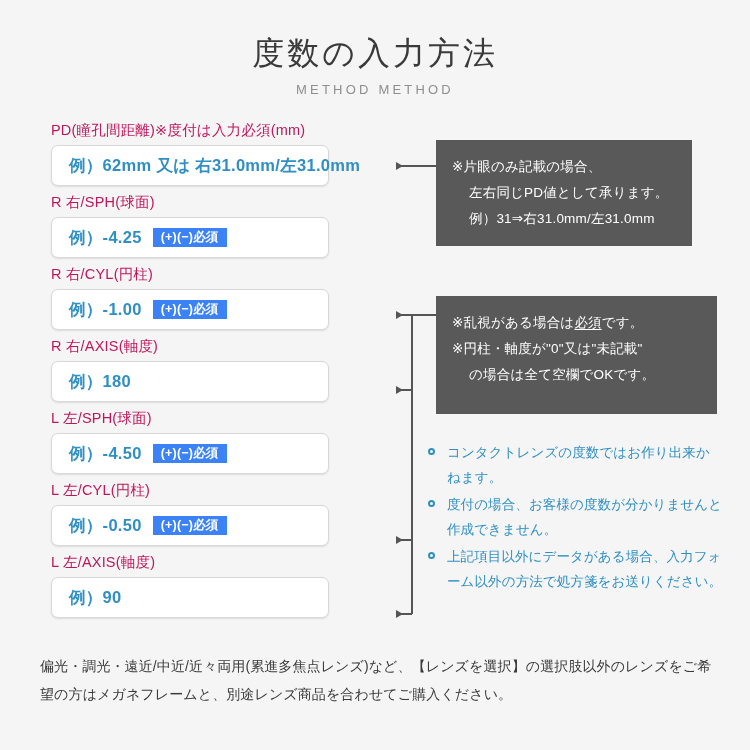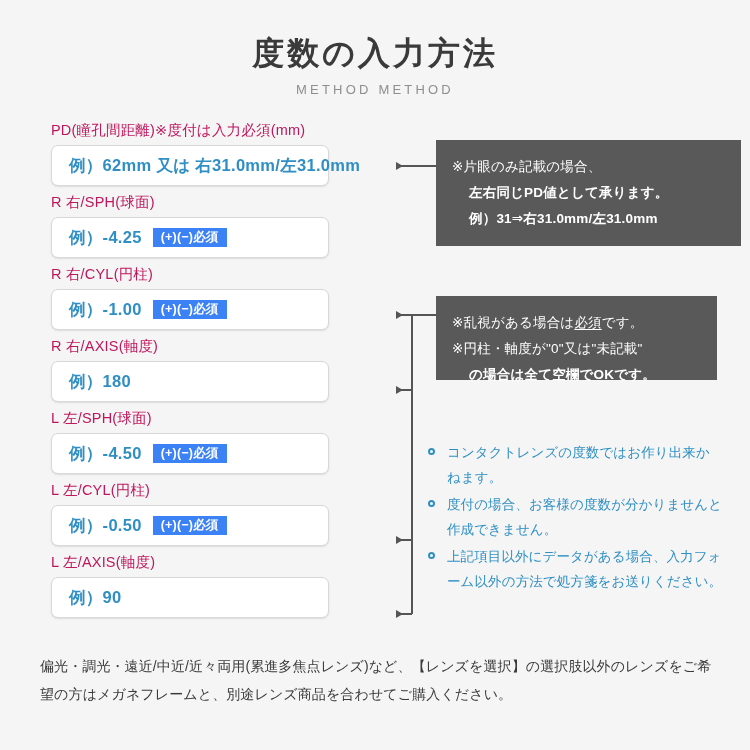--- a/index.html
+++ b/index.html
@@ -8,21 +8,21 @@
     background:#f5f5f5;
     font-family:"Liberation Sans","DejaVu Sans",sans-serif;
     -webkit-font-smoothing:antialiased;
     overflow:hidden;
   }
   #page{position:relative;width:750px;height:750px;background:#f5f5f5;}
 
   
   .hdr{position:absolute;left:0;top:34px;width:750px;text-align:center;}
   .hdr-title{
-    font-size:32px;color:#3a3a3a;letter-spacing:3px;font-weight:700;
+    font-size:32px;color:#3a3a3a;letter-spacing:3px;font-weight:400;
     line-height:1.2;
   }
   .hdr-sub{
     margin-top:10px;font-size:13px;color:#8e8e8e;letter-spacing:3.2px;
   }
 
   
   .fields{position:absolute;left:51px;top:120px;width:337px;}
   .fgroup{margin-bottom:6px;}
   .flabel{
@@ -49,21 +49,21 @@
   }
 
   
   .callout{
     position:absolute;box-sizing:border-box;
     background:#595959;color:#ffffff;
     font-size:13.5px;line-height:26px;letter-spacing:.2px;
     padding:14px 14px 14px 16px;
   }
   .callout .ln{white-space:nowrap;display:block;}
-  .callout .ind{padding-left:17px;font-weight:bold;}
+  .callout .ind{padding-left:17px;}
   .u{text-decoration:underline;text-underline-offset:2px;}
 
   
   .notes{position:absolute;left:428px;top:440px;width:295px;}
   .note{
     position:relative;color:#2f8fc4;font-size:13.5px;line-height:25px;
     padding-left:19px;margin-bottom:2px;letter-spacing:.1px;
   }
   .note .dot{
     position:absolute;left:0;top:8px;width:7px;height:7px;
@@ -155,27 +155,27 @@
 
     <div class="fgroup">
       <div class="flabel">L 左/AXIS(軸度)</div>
       <div class="fbox">
         <span class="fval">例）90</span>
       </div>
     </div>
 
   </div>
 
-  <div class="callout" style="left:436px;top:140px;width:305px;height:106px;">
+  <div class="callout" style="left:436px;top:140px;width:256px;height:106px;">
     <span class="ln">※片眼のみ記載の場合、</span>
     <span class="ln ind">左右同じPD値として承ります。</span>
     <span class="ln ind">例）31⇒右31.0mm/左31.0mm</span>
   </div>
 
-  <div class="callout" style="left:436px;top:296px;width:281px;height:84px;">
+  <div class="callout" style="left:436px;top:296px;width:281px;height:118px;">
     <span class="ln"><span>※乱視がある場合は</span><span class="u">必須</span><span>です。</span></span>
     <span class="ln">※円柱・軸度が"0"又は"未記載"</span>
     <span class="ln ind">の場合は全て空欄でOKです。</span>
   </div>
 
   <div class="notes">
     <div class="note">
       <span class="dot"></span>
       <span>コンタクトレンズの度数ではお作り出来かねます。</span>
     </div>

